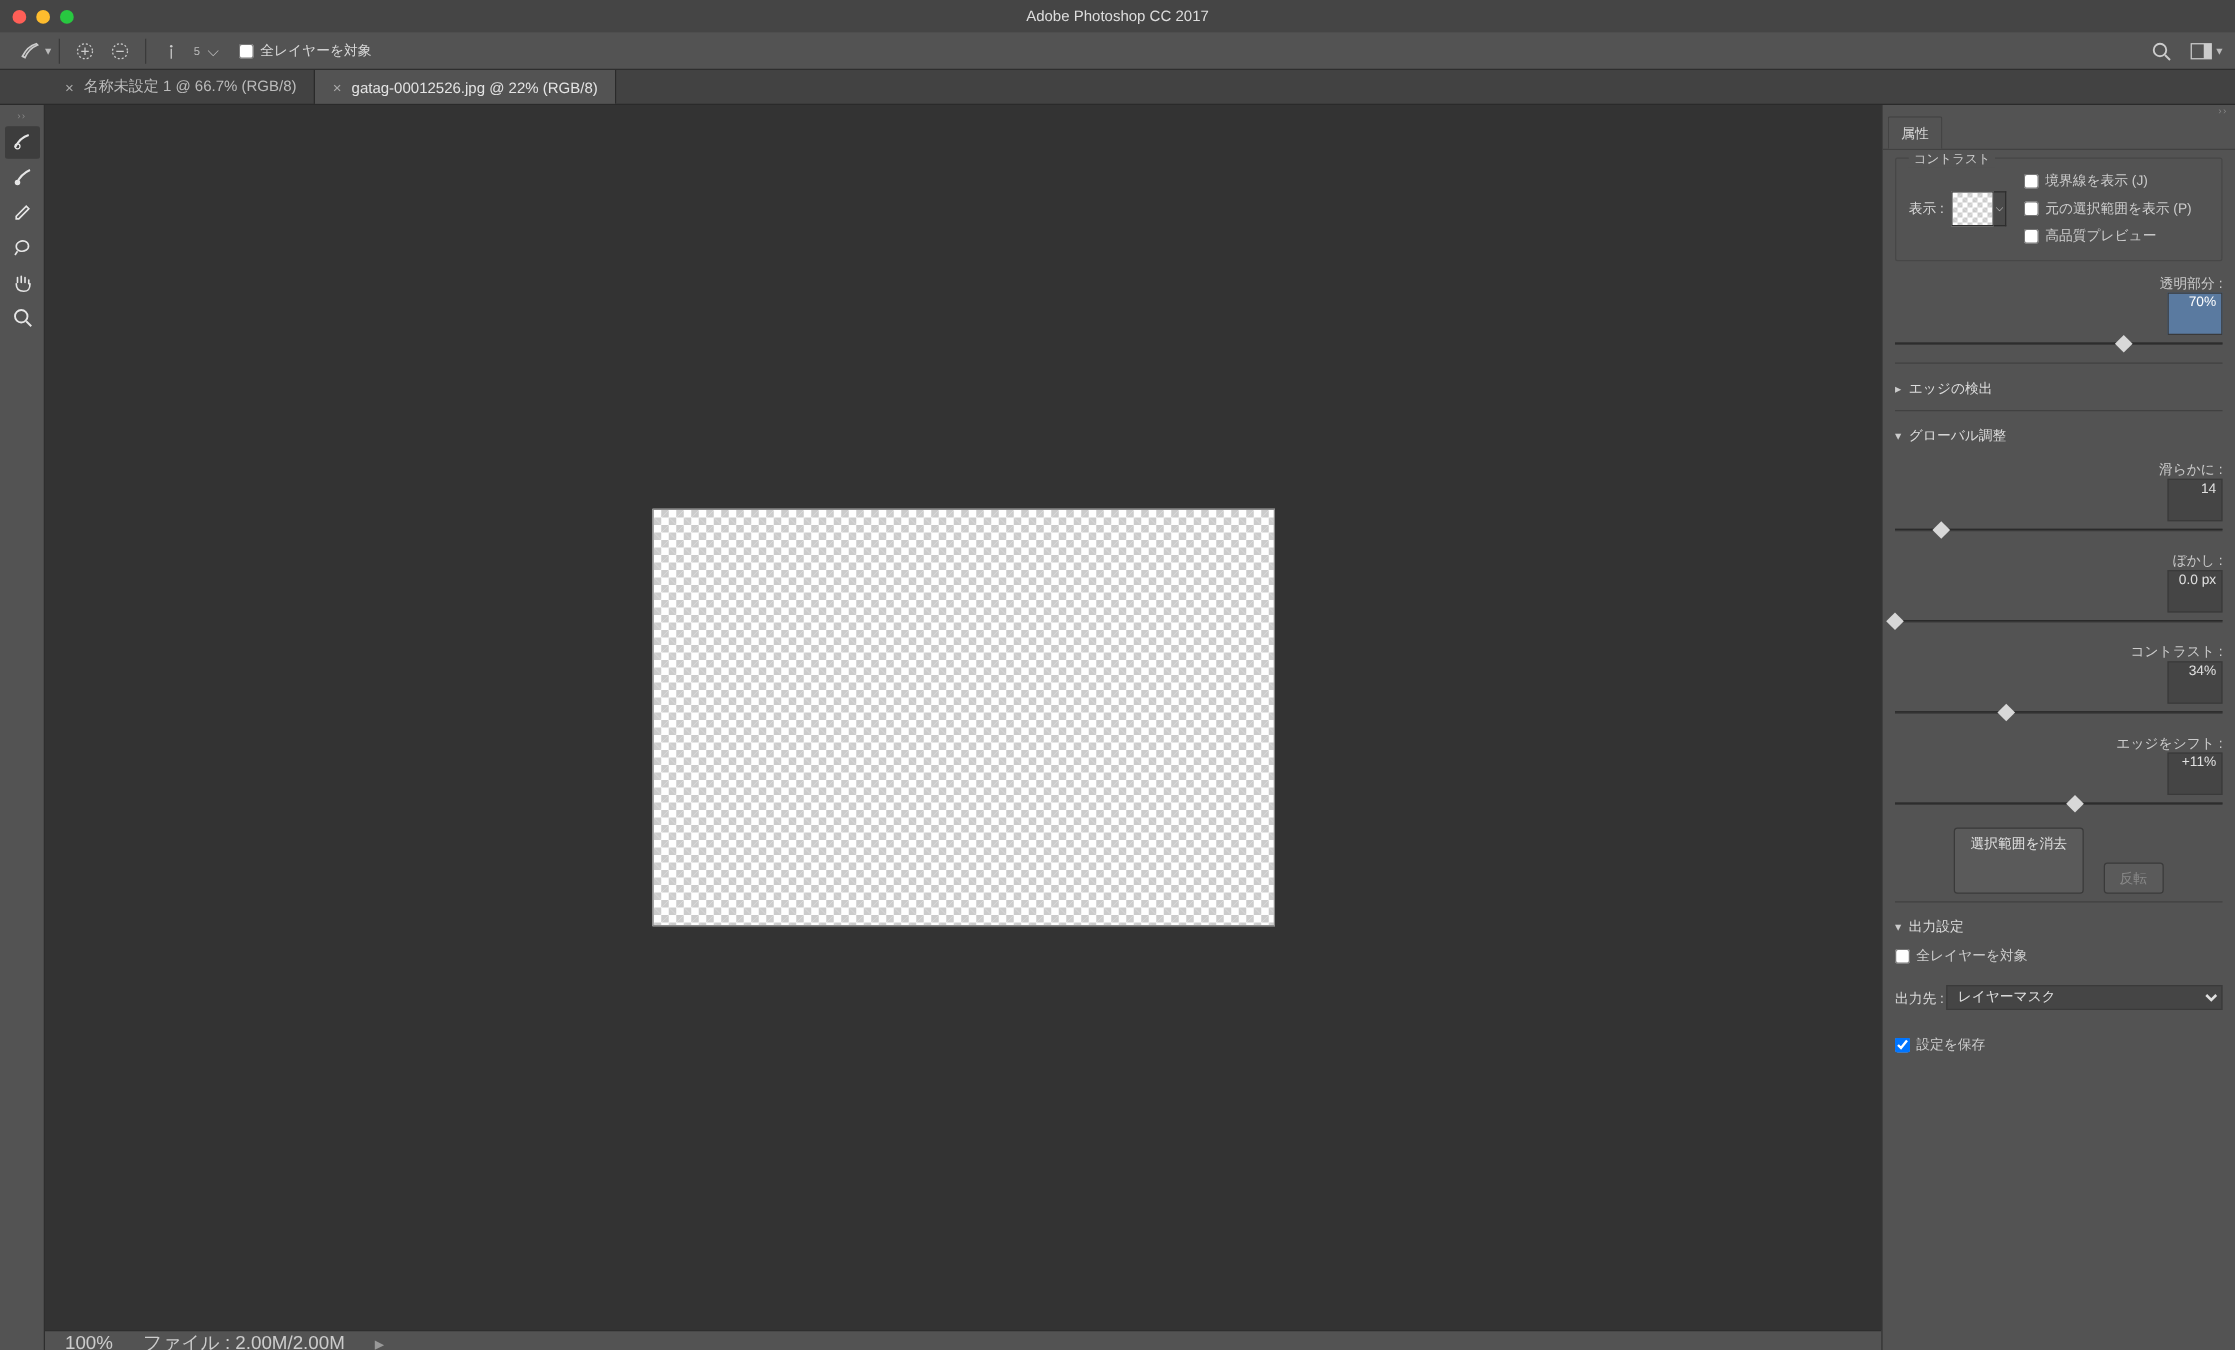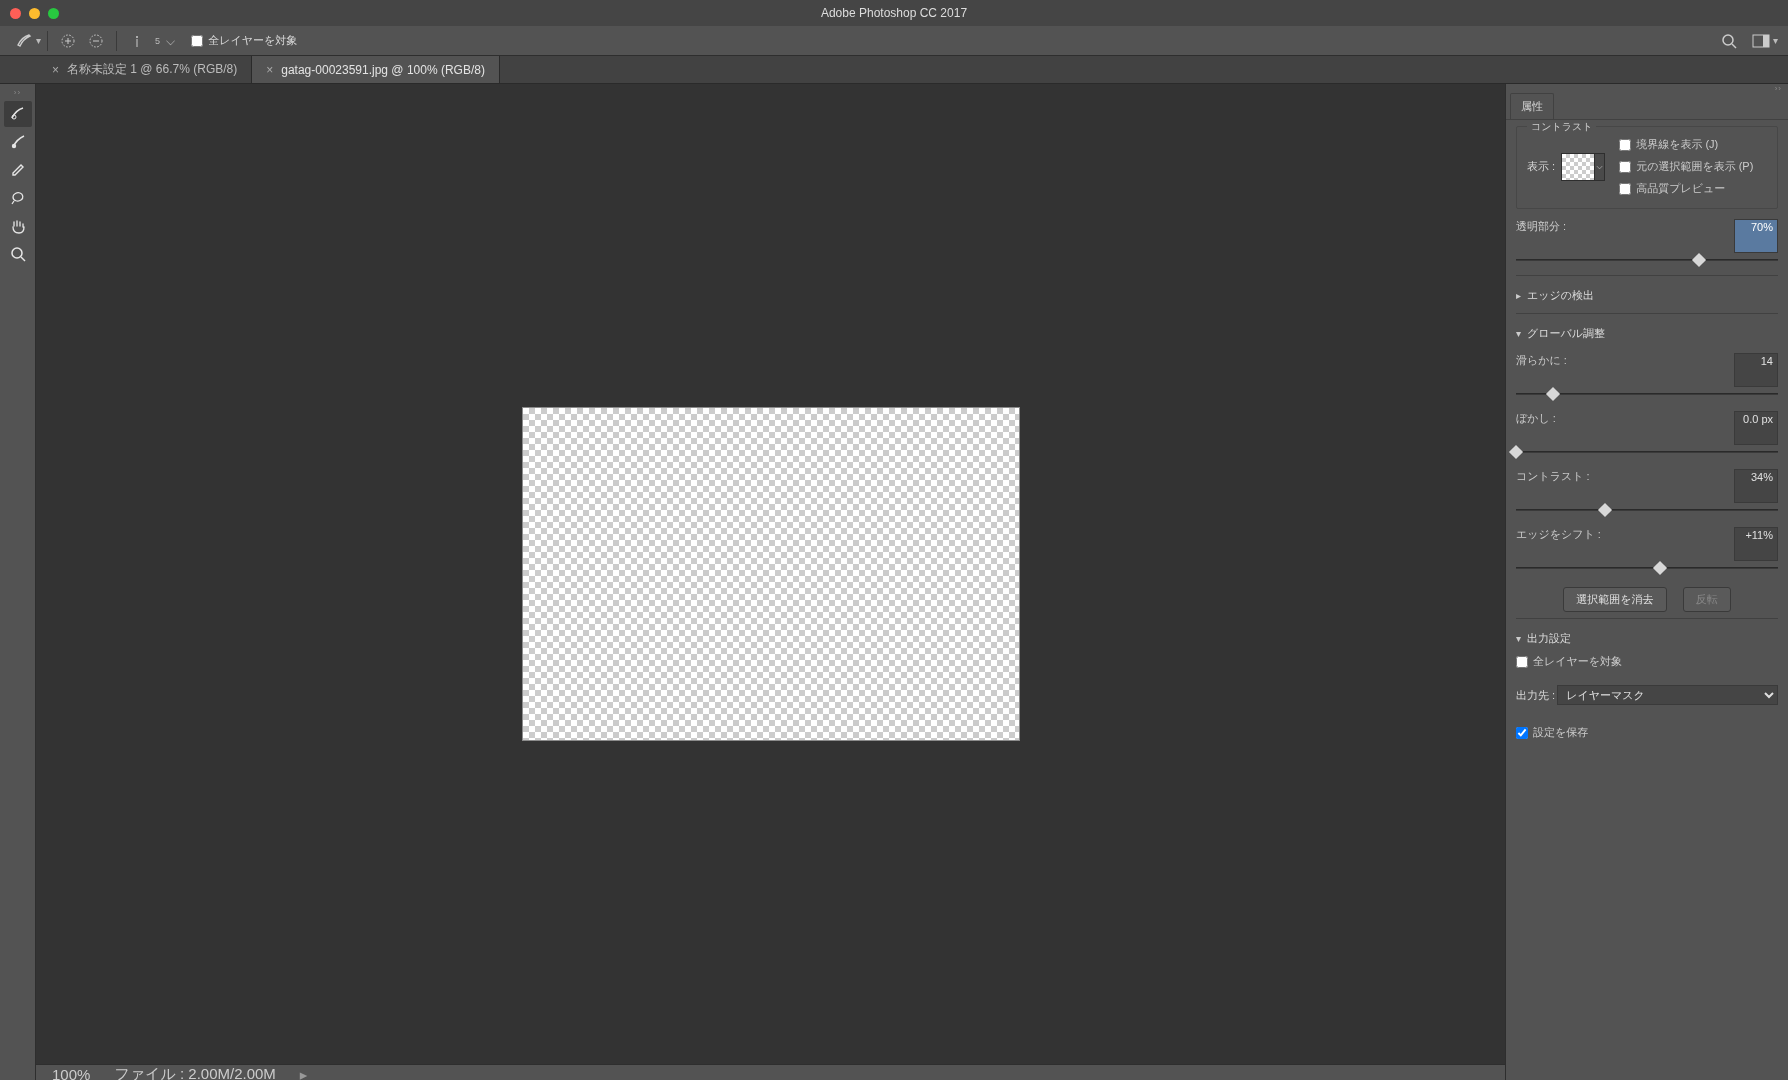--- a/index.html
+++ b/index.html
@@ -67,34 +67,34 @@
    linear-gradient(45deg,#ccc 25%,transparent 25%),
    linear-gradient(-45deg,#ccc 25%,transparent 25%),
    linear-gradient(45deg,transparent 75%,#ccc 75%),
    linear-gradient(-45deg,transparent 75%,#ccc 75%);
   background-size: 8px 8px; background-position: 0 0,0 4px,4px -4px,-4px 0; background-color:#fff;}
 .swatchdrop{ width:10px; height:28px; background:#4a4a4a; border:1px solid #2e2e2e; border-left:none; display:flex; align-items:center; justify-content:center; color:#ccc; font-size:8px;}
 .chkcol{ display:flex; flex-direction:column; gap:7px; }
 .chkrow{ display:flex; align-items:center; gap:5px; font-size:11px; color:#ccc;}
 .chkrow input{ width:12px; height:12px;}
 
-.field{ display:flex; align-items:flex-start; justify-content:space-between; font-size:11px; color:#ccc; margin-top:8px;}
+.field{ display:flex; align-items:flex-end; justify-content:space-between; font-size:11px; color:#ccc; margin-top:8px;flex-direction:column;}
 .field .val{ width:44px; height:34px; background:#454545; border:1px solid #3a3a3a; text-align:right; padding:1px 4px; color:#e0e0e0; font-size:11px;}
 .field .val.hl{ background:#5a7aa0; color:#fff;}
 .slider{ position:relative; height:14px; margin-top:2px;}
 .slider .track{ position:absolute; left:0; right:0; top:4px; height:2px; background:#3a3a3a; border-top:1px solid #2a2a2a;}
 .slider .thumb{ position:absolute; top:0; width:10px; height:10px; background:#d8d8d8; transform:translateX(-50%) rotate(45deg);}
 
 .section{ margin-top:6px; border-top:1px solid #414141; padding-top:8px;}
 .section .hd{ display:flex; align-items:center; gap:6px; font-size:11px; color:#ddd; padding:4px 0;}
 .section .caret{ font-size:10px; color:#ccc;}
 
 .btnrow{ display:flex; gap:16px; justify-content:center; margin-top:10px;}
 .pbtn{ padding:4px 12px; background:#5a5a5a; border:1px solid #3a3a3a; border-radius:3px; font-size:11px; color:#e0e0e0;}
-.pbtn.dis{ color:#888;}
+.pbtn.dis{ color:#888;margin-top:28px;}
 
 .selectrow{ display:flex; align-items:center; gap:2px; margin-top:16px; font-size:11px;}
 .selectrow select{ flex:1; background:#454545; border:1px solid #3a3a3a; color:#e0e0e0; font-size:11px; height:20px; padding:0 4px;}
 
 .footer{ border-top:1px solid #2e2e2e; padding:10px 12px; display:flex; align-items:center; gap:12px;}
 .footer .reset{ width:24px; height:20px; display:flex; align-items:center; justify-content:center; color:#ccc; font-size:16px;}
 .footer .spacer{ flex:1;}
 .footer .fbtn{ padding:4px 20px; border:1px solid #3a3a3a; border-radius:12px; font-size:12px; background:#535353; color:#e0e0e0;}
 .footer .fbtn.ok{ border:1.5px solid #b8b8b8;}
 
@@ -162,21 +162,21 @@
   </div>
 </div>
 
 <div class="tabstrip">
   <div class="tab">
     <span class="x">×</span>
     <span>名称未設定 1 @ 66.7% (RGB/8)</span>
   </div>
   <div class="tab active">
     <span class="x">×</span>
-    <span>gatag-00023591.jpg @ 100% (RGB/8)</span>
+    <span>gatag-00012526.jpg @ 22% (RGB/8)</span>
   </div>
 </div>
 
 <div class="workrow">
 
   <div class="toolcol">
     <div class="grip">››</div>
     <div class="tool sel">
       <svg width="18" height="18" viewBox="0 0 18 18">
           <path d="M3 13 Q7 5 14 3" fill="none" stroke="#e6e6e6" stroke-width="1.6"></path>

